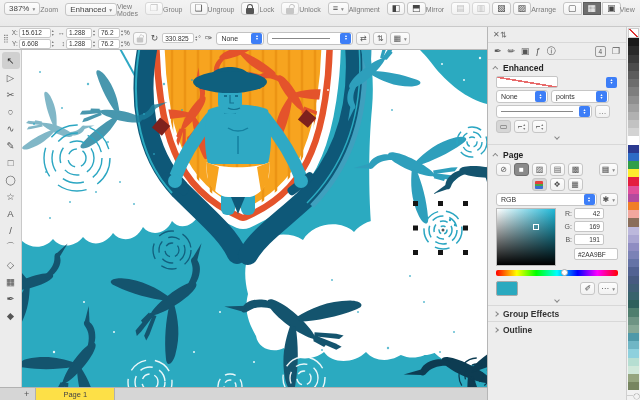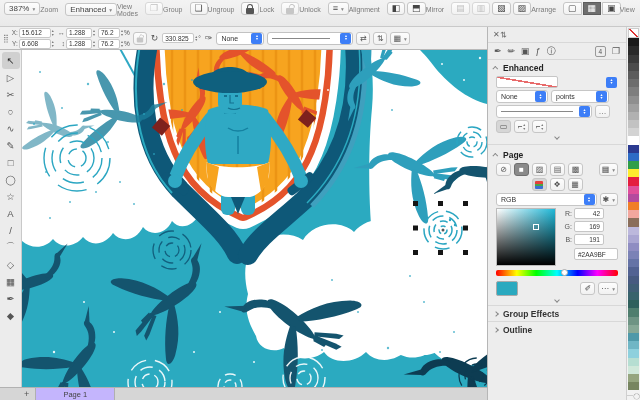--- a/index.html
+++ b/index.html
@@ -53,21 +53,21 @@
   .tool { width:18px; height:17px; display:flex; align-items:center; justify-content:center; font-size:9.5px; color:#555; border-radius:3px; }
   .tool.sel { background:#d0d0d0; color:#222; }
 
   
   #canvas { position:absolute; left:22px; top:50px; width:465px; height:337px; background:#2BAAC0; }
   #canvas svg { display:block; }
 
   
   #statusbar { position:absolute; left:0; top:387px; width:487px; height:13px; background:#d6d6d6; border-top:1px solid #b2b2b2; display:flex; align-items:center; }
   .plus { font-size:9px; color:#555; margin:0 6px 0 24px; }
-  .page-tab { height:13px; width:80px; background:#c4b5fd; border-left:1px solid #b0b0b0; border-right:1px solid #b0b0b0; display:flex; align-items:center; justify-content:center; font-size:7.5px; color:#444; }
+  .page-tab { height:13px; width:80px; background:#fde047; border-left:1px solid #b0b0b0; border-right:1px solid #b0b0b0; display:flex; align-items:center; justify-content:center; font-size:7.5px; color:#444; }
 
   
   #panel { position:absolute; left:487px; top:27px; width:153px; height:373px; background:#ededed; border-left:1px solid #b6b6b6; display:flex; }
   #panel-content { width:139px; display:flex; flex-direction:column; overflow:hidden; }
   #palette-strip { width:14px; background:#f2f2f2; border-left:1px solid #cfcfcf; display:flex; flex-direction:column; padding:1px 1px 10px 1px; position:relative; }
   .pswatch { flex:1; width:11px; margin:0 auto; }
   .pswatch.none { background:linear-gradient(to top right, #fff 44%, #d33 44%, #d33 56%, #fff 56%); border:1px solid #ccc; }
   .pal-foot { position:absolute; bottom:0; left:0; width:100%; height:10px; display:flex; align-items:center; justify-content:space-around; font-size:6px; color:#999; }
 
   .ph { height:16px; display:flex; align-items:center; padding:0 5px; border-bottom:1px solid #d8d8d8; }

